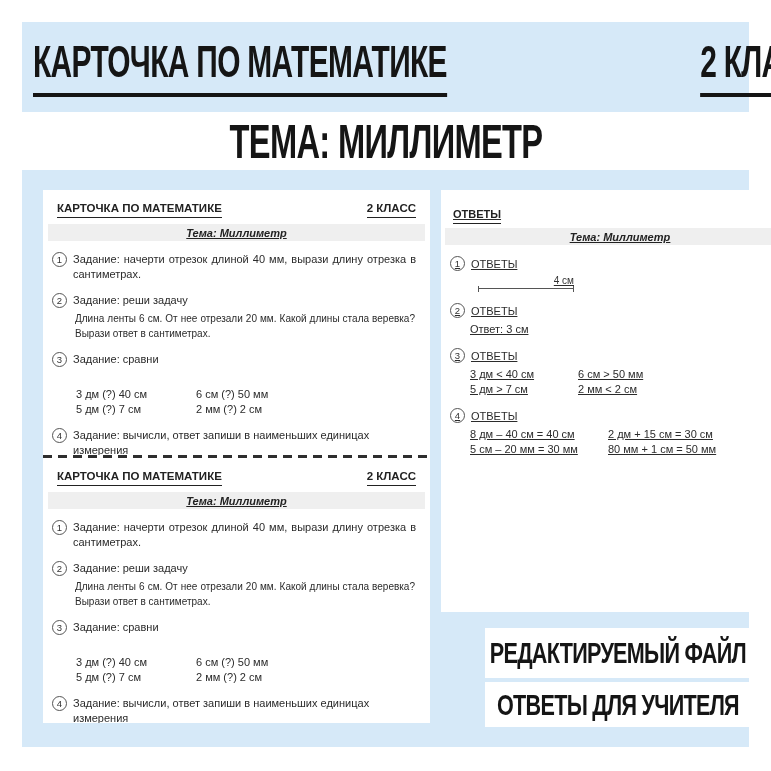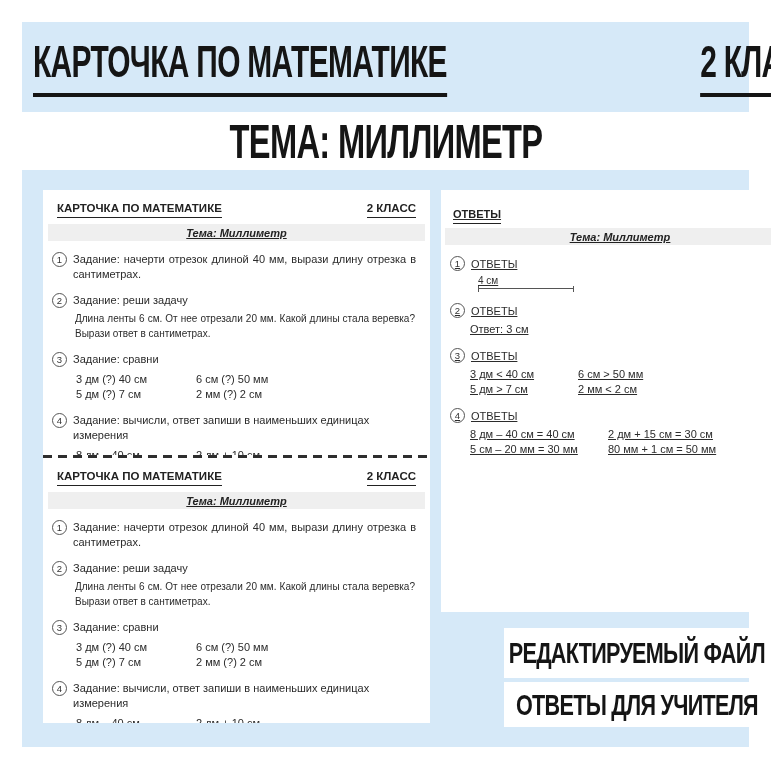--- a/index.html
+++ b/index.html
@@ -95,51 +95,51 @@
     width: 15px; height: 15px;
     border: 1px solid #555; border-radius: 50%;
     display: flex; align-items: center; justify-content: center;
     font-size: 9.5px; color: #333; box-sizing: border-box;
     margin-top: 0px;
   }
   .task-text { flex: 1; font-size: 11px; line-height: 15px; color: #2b2b2b; }
   .just { text-align: justify; }
   .task-body { margin: 3px 15px 0 32px; font-size: 10px; line-height: 15px; }
   .cols { display: flex; padding-left: 33px; font-size: 11px; line-height: 15px; }
-  .cols.first { margin-top: 5px; }
+  .cols.first { margin-top: 20px; }
   .cols .c1 { width: 120px; }
 
   
   .ans-card {
     position: absolute; left: 419px; top: 20px;
     width: 358px; height: 422px;
     background: #ffffff;
     box-sizing: border-box; padding-top: 12px; text-decoration: underline;
   }
   .ans-head { padding: 0 12px; margin-top: 2px; }
   .ans-head-title {
     font-size: 11px; font-weight: 700; color: #222;
     border-bottom: 1px solid #222; padding-bottom: 3px;
   }
   .ans-card .topic-band { margin: 6px 4px 0 4px; }
   .ans-item { display: flex; align-items: center; gap: 6px; padding-left: 9px; margin-top: 11px; }
   .ans-item .label { font-size: 11px; color: #2b2b2b; }
   .segment { margin: 4px 0 0 37px; width: 96px; }
-  .seg-label { display: block; text-align: left; font-size: 10px; color: #333; margin-bottom: 0; }
+  .seg-label { display: block; text-align: right; font-size: 10px; color: #333; margin-bottom: 0; }
   .seg-line { height: 6px; border-left: 1px solid #555; border-right: 1px solid #555; position: relative; }
   .seg-line::after { content: ""; position: absolute; left: 0; right: 0; top: 2px; border-top: 1px solid #555; }
   .ans-text { margin: 4px 0 0 29px; font-size: 11px; line-height: 15px; }
   .acols { display: flex; padding-left: 29px; font-size: 11px; line-height: 15px; gap: 20px; }
   .acols.first { margin-top: 4px; }
   .acols-3 .c1 { width: 88px; }
   .acols-4 .c1 { width: 118px; }
 
   
   .badge {
-    position: absolute; left: 482px; width: 265px;
+    position: absolute; left: 463px; width: 265px;
     background: #ffffff;
     display: flex; align-items: center; justify-content: center;
   }
   .badge1 { top: 458px; height: 50px; }
   .badge2 { top: 512px; height: 45px; }
   .badge-text { font-size: 30px; transform: scaleX(0.72); transform-origin: center center; }
 </style>
 </head>
 <body>
 

